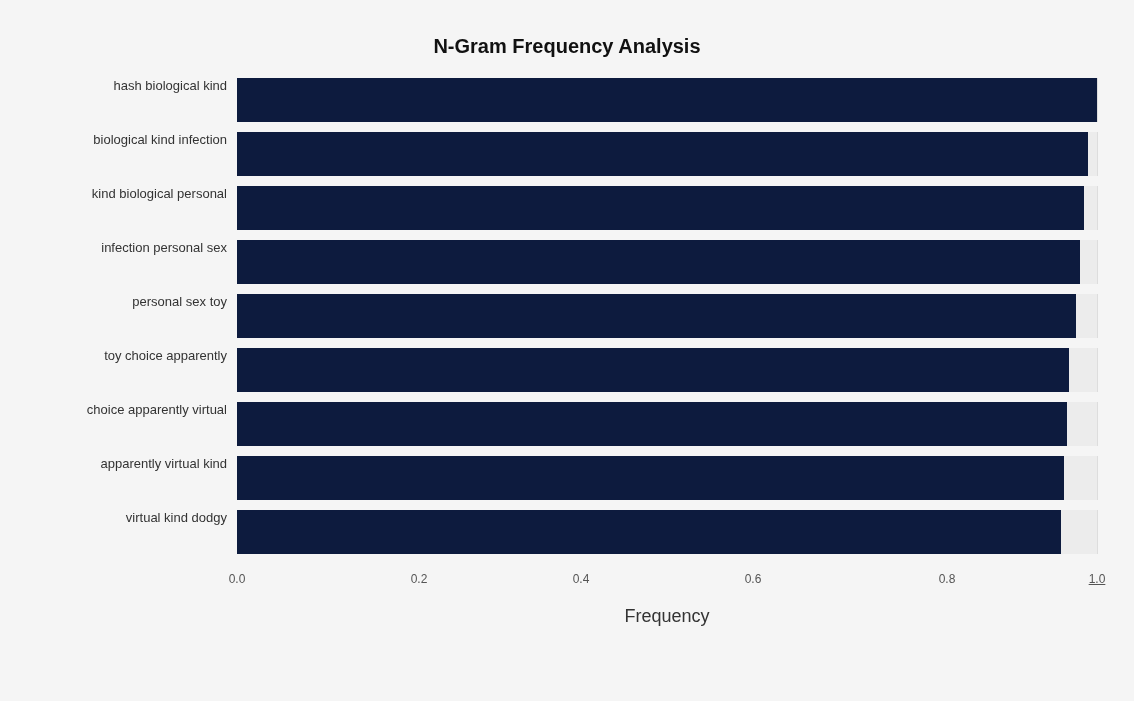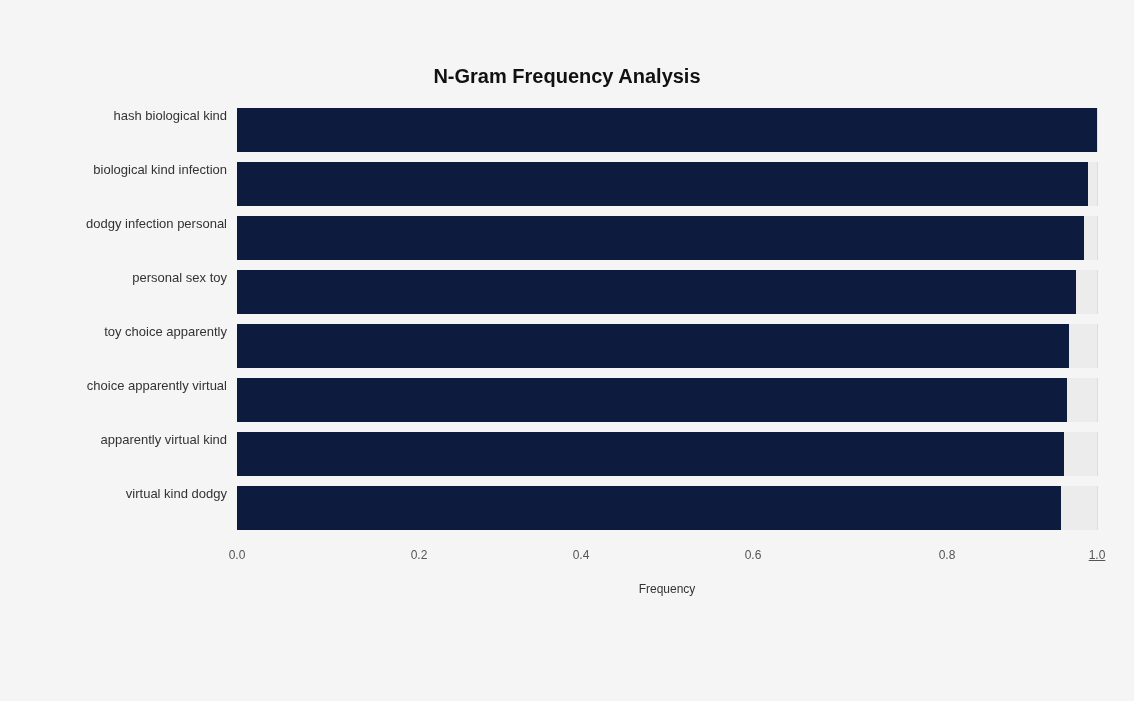--- a/index.html
+++ b/index.html
@@ -67,21 +67,21 @@
       height: 30px;
     }
     .x-tick {
       position: absolute;
       transform: translateX(-50%);
       font-size: 12px;
       color: #555;
     }
     .x-label {
       text-align: center;
-      font-size: 12px;
+      font-size: 18px;
       color: #333;
       margin-top: 4px;
       padding-left: 200px;
     }
     .grid-line {
       position: absolute;
       top: 0;
       bottom: 0;
       width: 1px;
       background: #ddd;
@@ -109,28 +109,39 @@
         <div class="bar-track">
           <div class="grid-line" style="left: 20%;"></div>
           <div class="grid-line" style="left: 40%;"></div>
           <div class="grid-line" style="left: 60%;"></div>
           <div class="grid-line" style="left: 80%;"></div>
           <div class="grid-line" style="left: 100%;"></div>
           <div class="bar-fill" style="width: 99%;"></div>
         </div>
       </div>
       <div class="bar-row">
-        <div class="bar-label">dodgy infection personal</div>
+        <div class="bar-label">kind biological personal</div>
         <div class="bar-track">
           <div class="grid-line" style="left: 20%;"></div>
           <div class="grid-line" style="left: 40%;"></div>
           <div class="grid-line" style="left: 60%;"></div>
           <div class="grid-line" style="left: 80%;"></div>
           <div class="grid-line" style="left: 100%;"></div>
           <div class="bar-fill" style="width: 98.5%;"></div>
+        </div>
+      </div>
+      <div class="bar-row">
+        <div class="bar-label">infection personal sex</div>
+        <div class="bar-track">
+          <div class="grid-line" style="left: 20%;"></div>
+          <div class="grid-line" style="left: 40%;"></div>
+          <div class="grid-line" style="left: 60%;"></div>
+          <div class="grid-line" style="left: 80%;"></div>
+          <div class="grid-line" style="left: 100%;"></div>
+          <div class="bar-fill" style="width: 98%;"></div>
         </div>
       </div>
       <div class="bar-row">
         <div class="bar-label">personal sex toy</div>
         <div class="bar-track">
           <div class="grid-line" style="left: 20%;"></div>
           <div class="grid-line" style="left: 40%;"></div>
           <div class="grid-line" style="left: 60%;"></div>
           <div class="grid-line" style="left: 80%;"></div>
           <div class="grid-line" style="left: 100%;"></div>

